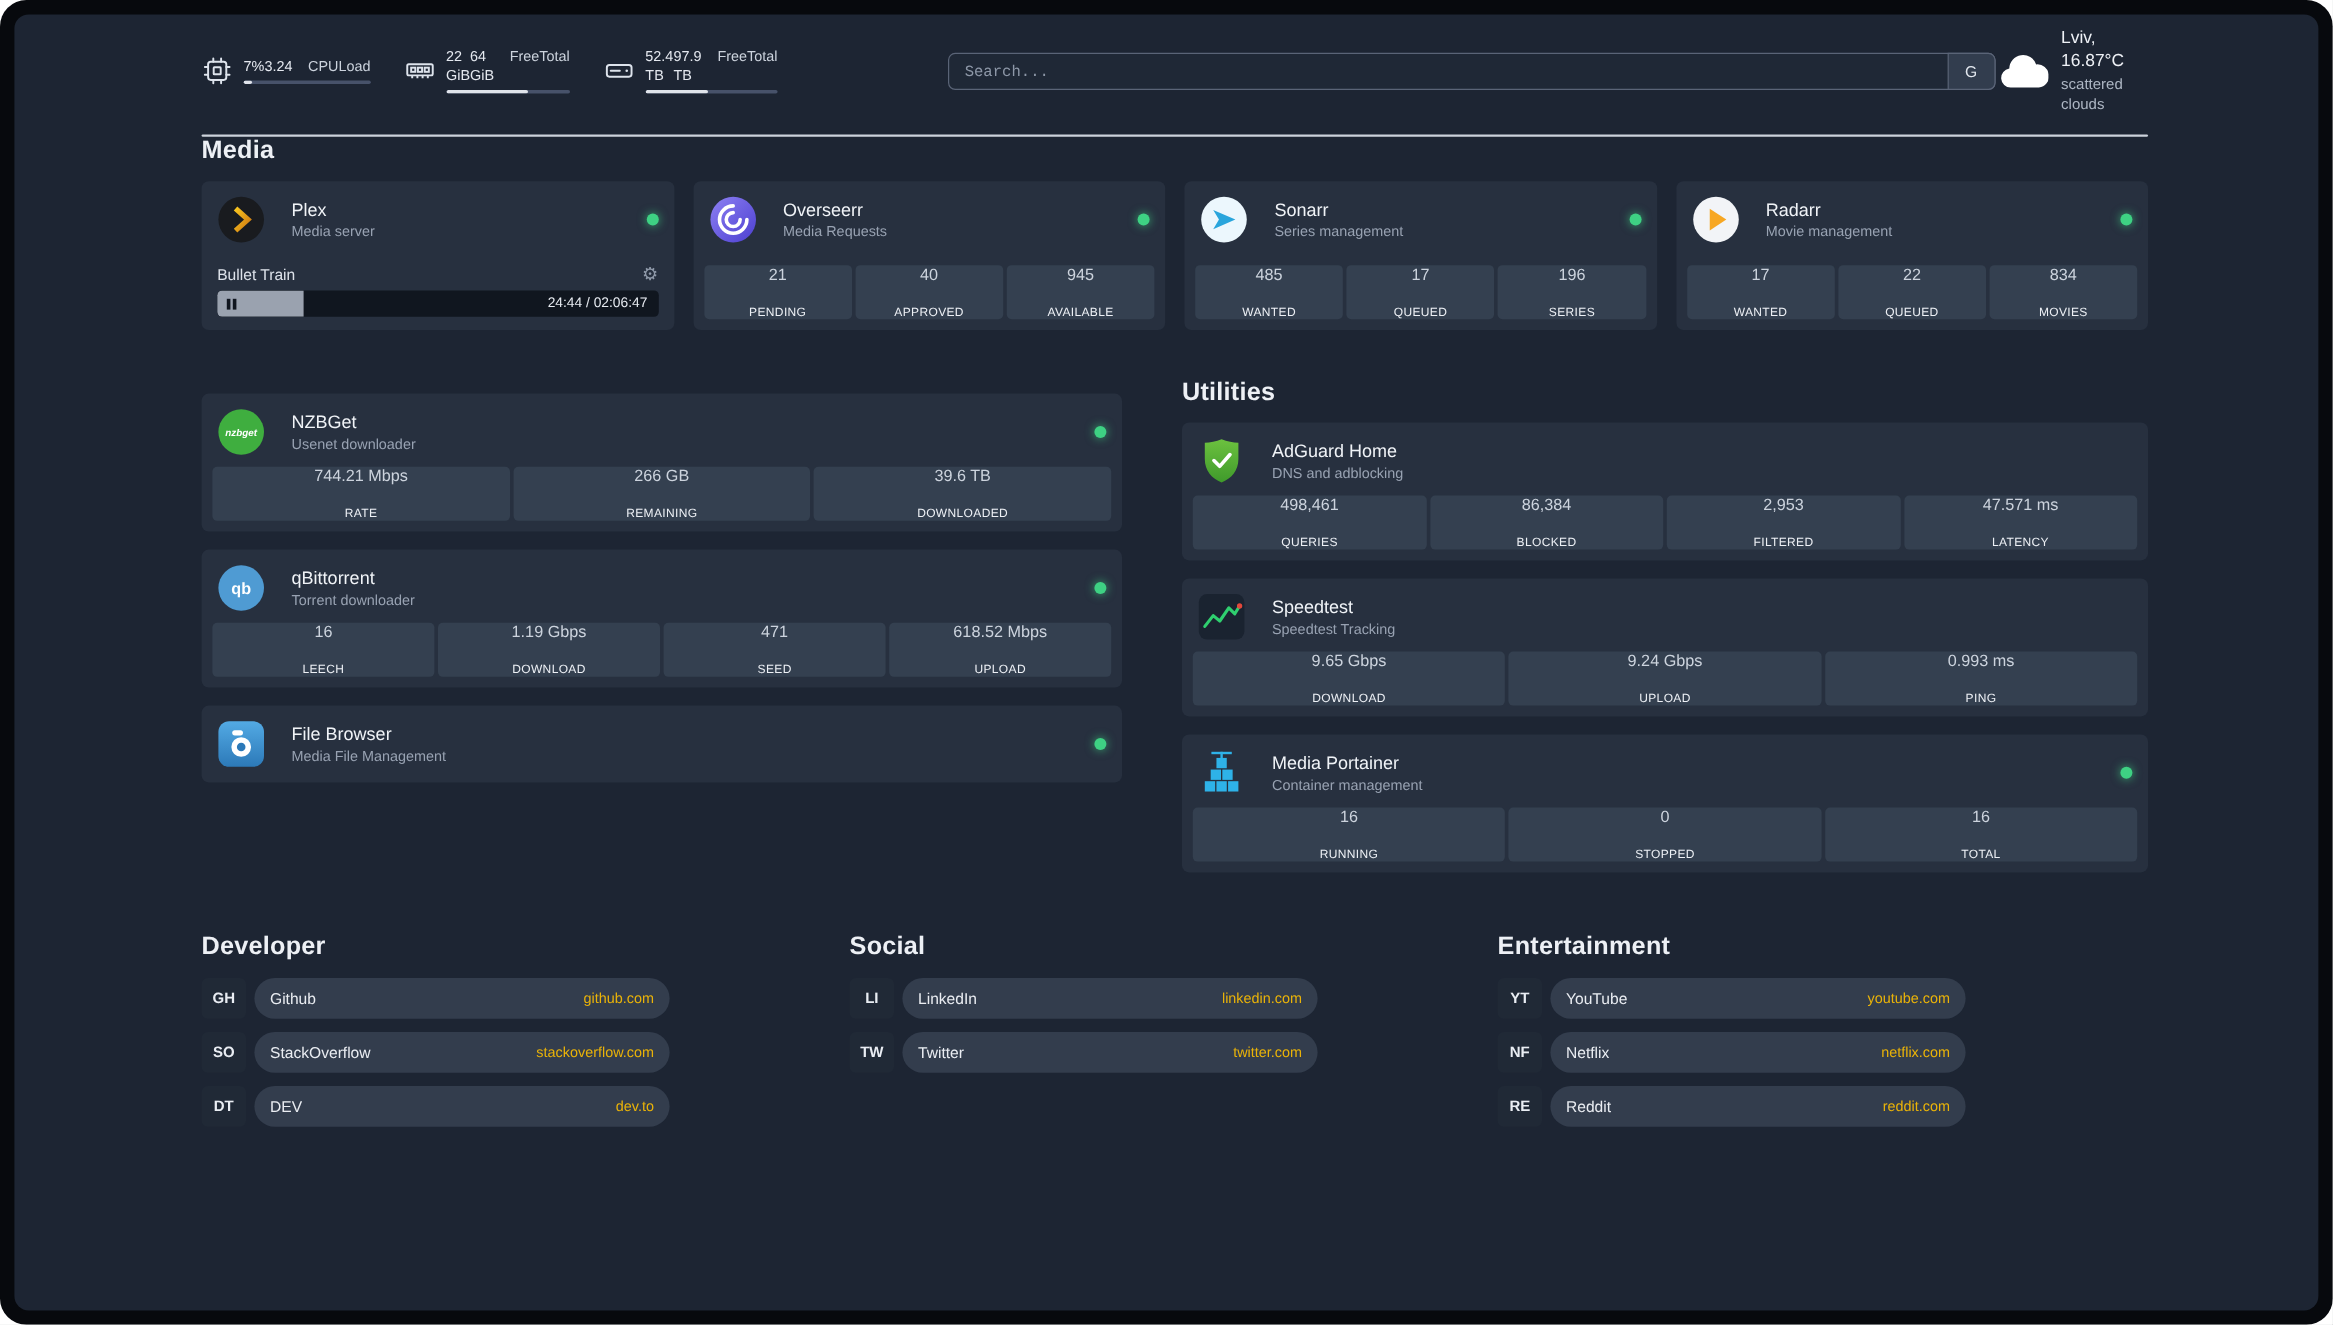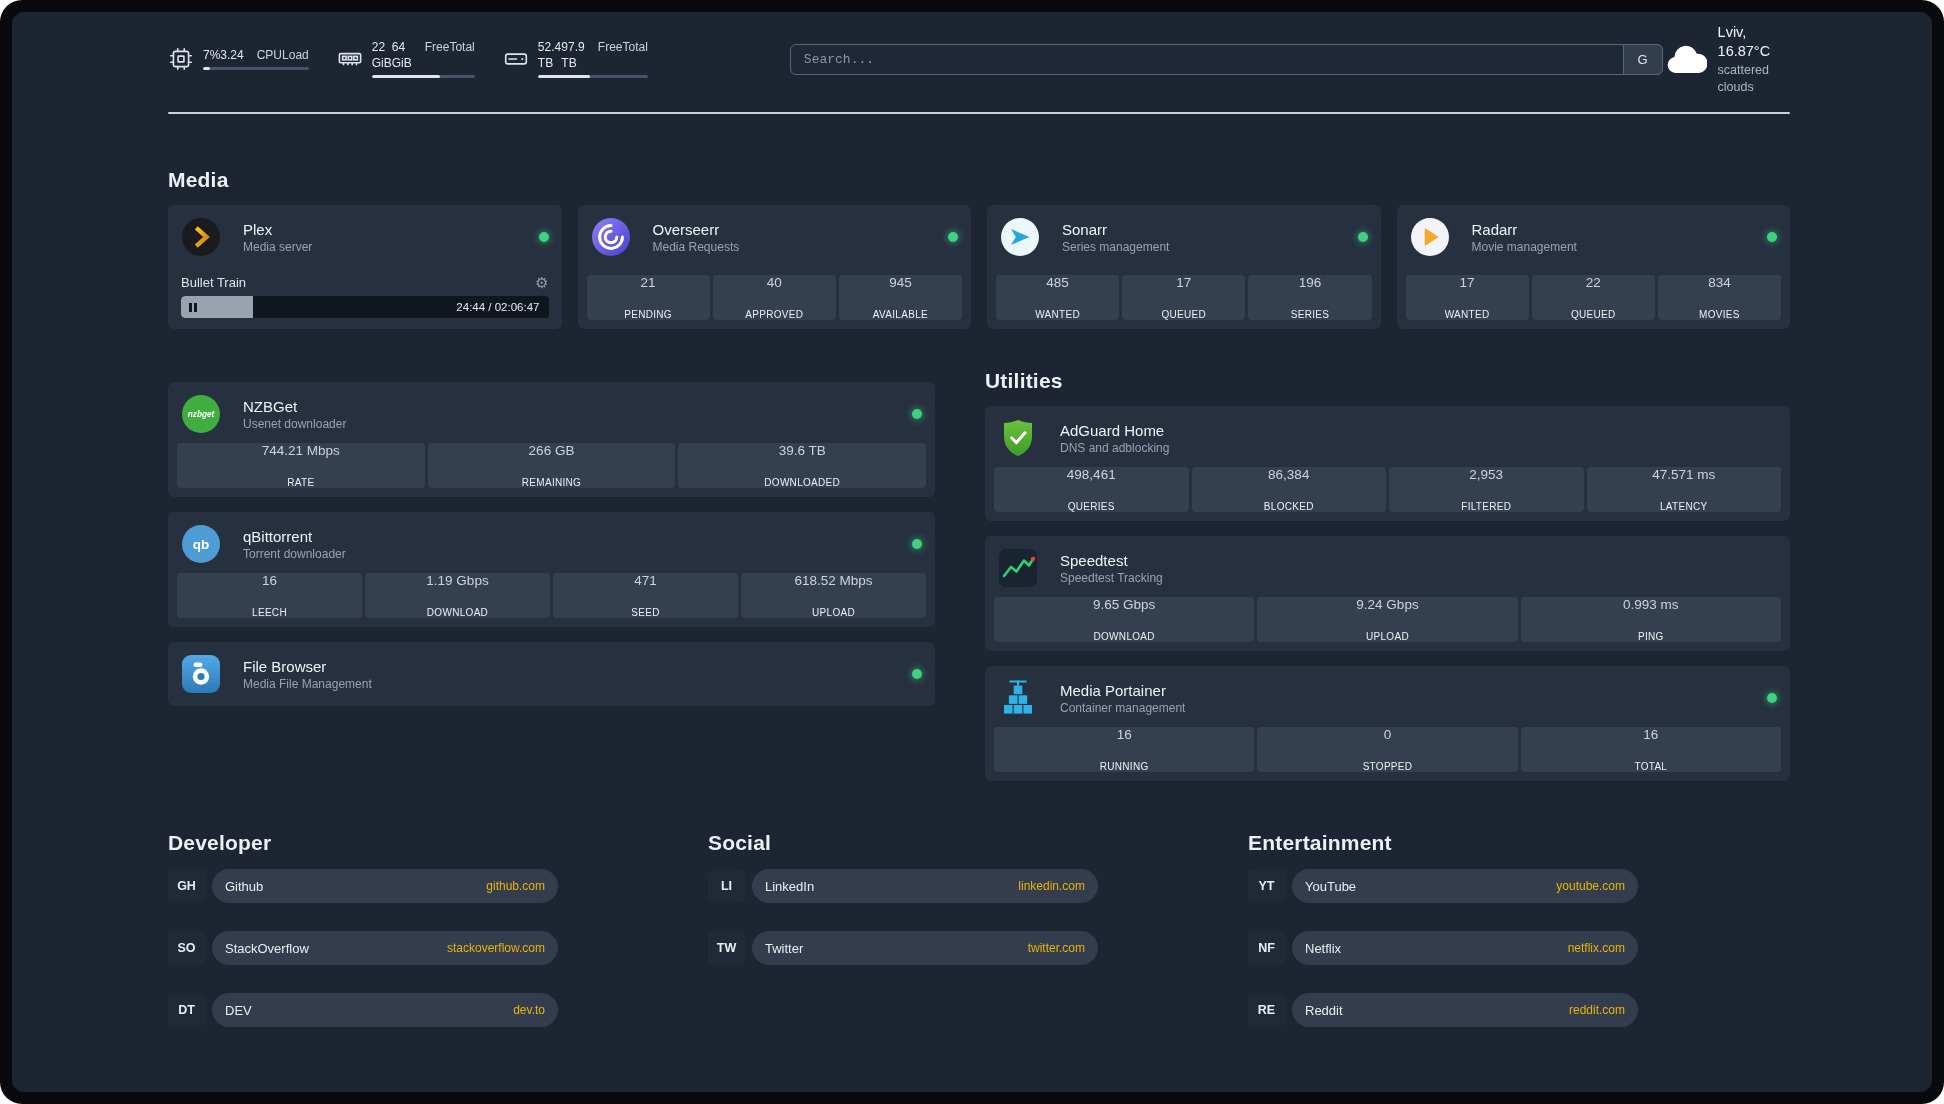--- a/index.html
+++ b/index.html
@@ -25,21 +25,21 @@
 .search-input::placeholder{color:#8d97a7}
 .search-btn{position:absolute;right:0;top:0;height:31px;width:40px;background:#323d4e;border:1px solid #5a6477;border-radius:0 6px 6px 0;color:#e2e7ee;font-size:13px;display:flex;align-items:center;justify-content:center;cursor:pointer;font-family:inherit}
 .weather{margin-left:auto;display:flex;align-items:center;gap:11px}
 .weather-text{display:flex;flex-direction:column;line-height:1.35}
 .weather-loc{font-size:14.5px;color:#eef1f6}
 .weather-cond{font-size:12.5px;color:#adb6c3}
 .divider{margin-top:30px;height:2px;background:#ccd2db;border-radius:1px}
 
 
 .section-title{font-size:21px;font-weight:700;color:#edf0f5;letter-spacing:.2px}
-.media-title{margin-top:54px}
+.media-title{}
 .cards-row{display:grid;grid-template-columns:repeat(4,1fr);gap:16px;margin-top:13px}
 .cards-row .card{height:124px}
 .cards-row .tiles,.cards-row .plex-media{margin-top:auto}
 .two-col{display:grid;grid-template-columns:767px 805px;gap:50px;margin-top:40px}
 .stack{display:flex;flex-direction:column;gap:15px;margin-top:13px}
 
 
 .card{background:#27303f;border-radius:6px;padding:9px;display:flex;flex-direction:column;cursor:pointer}
 .card-header{display:flex;align-items:center;gap:22px;padding:3px 4px 9px 4px}
 .app-icon{width:40px;height:40px;flex:none;display:flex}
@@ -58,21 +58,21 @@
 .plex-title{font-size:13px;color:#dde2ea}
 .gear{color:#8f99a9;font-size:15px;cursor:pointer;line-height:1}
 .plex-bar{position:relative;height:22px;background:#10161f;border-radius:4px;margin-top:6px;overflow:hidden}
 .plex-fill{position:absolute;left:0;top:0;bottom:0;background:#9aa2af;border-radius:4px 0 0 4px;display:flex;align-items:center;padding-left:8px}
 .pause{display:flex;gap:2.5px}
 .pause i{width:2.5px;height:9px;background:#10161f;display:block}
 .plex-time{position:absolute;right:9px;top:50%;transform:translateY(-50%);font-size:11.5px;color:#e8ecf2}
 
 
 .bookmarks{display:grid;grid-template-columns:390px 390px 390px;column-gap:150px;margin-top:50px}
-.bm-rows{display:flex;flex-direction:column;gap:28px;margin-top:14px}
+.bm-rows{display:flex;flex-direction:column;gap:11px;margin-top:14px}
 .bm-row{display:flex;gap:7px;height:34px;cursor:pointer}
 .bm-abbr{width:37px;flex:none;background:#202936;border-radius:5px;color:#e9edf3;font-size:12.5px;font-weight:700;display:flex;align-items:center;justify-content:center}
 .bm-body{flex:1;background:#333d4d;border-radius:17px;display:flex;align-items:center;justify-content:space-between;padding:0 13px}
 .bm-name{font-size:13px;color:#eaedf2}
 .bm-domain{font-size:12px;color:#eab308}
 </style>
 </head>
 <body>
 
 <div class="screen">

